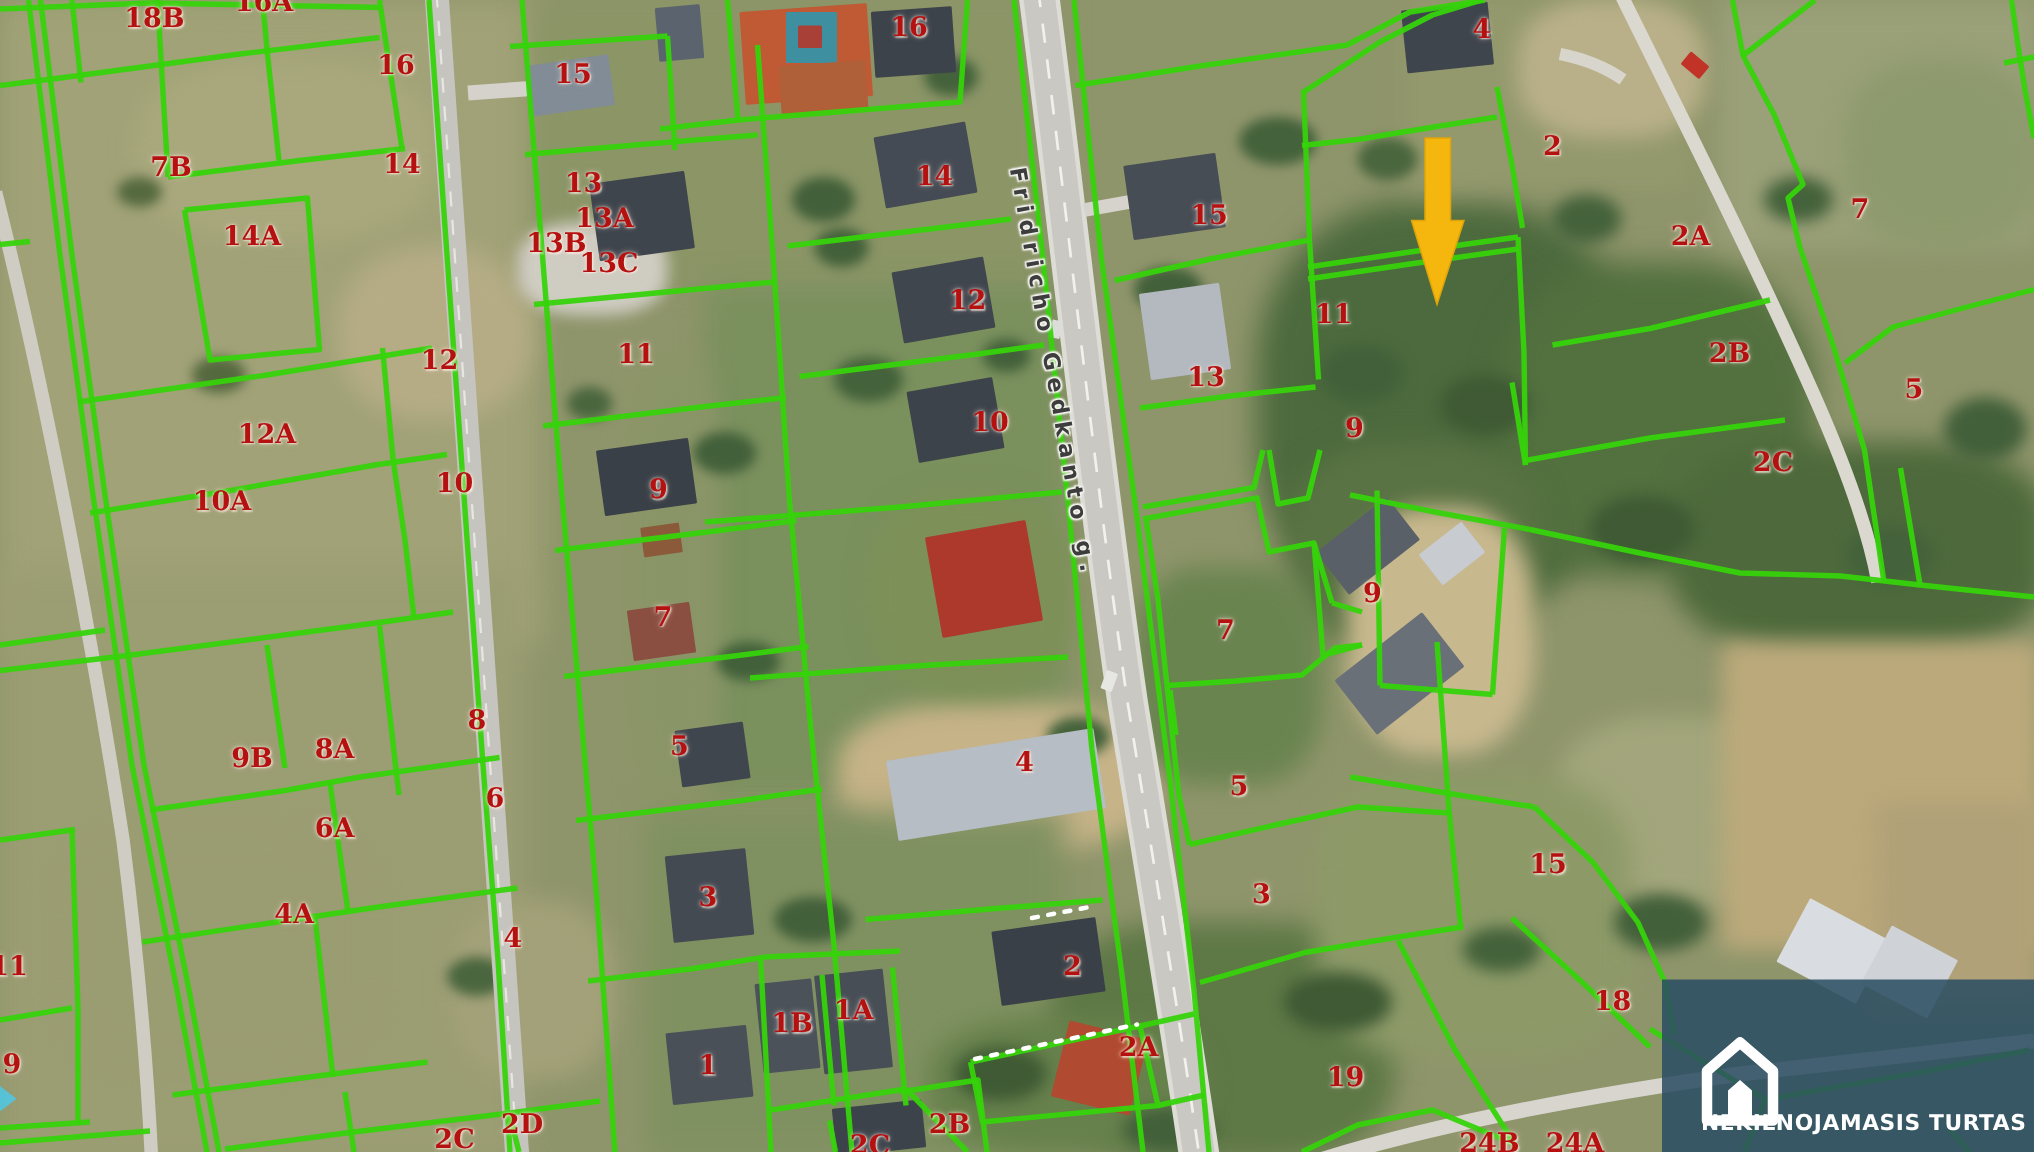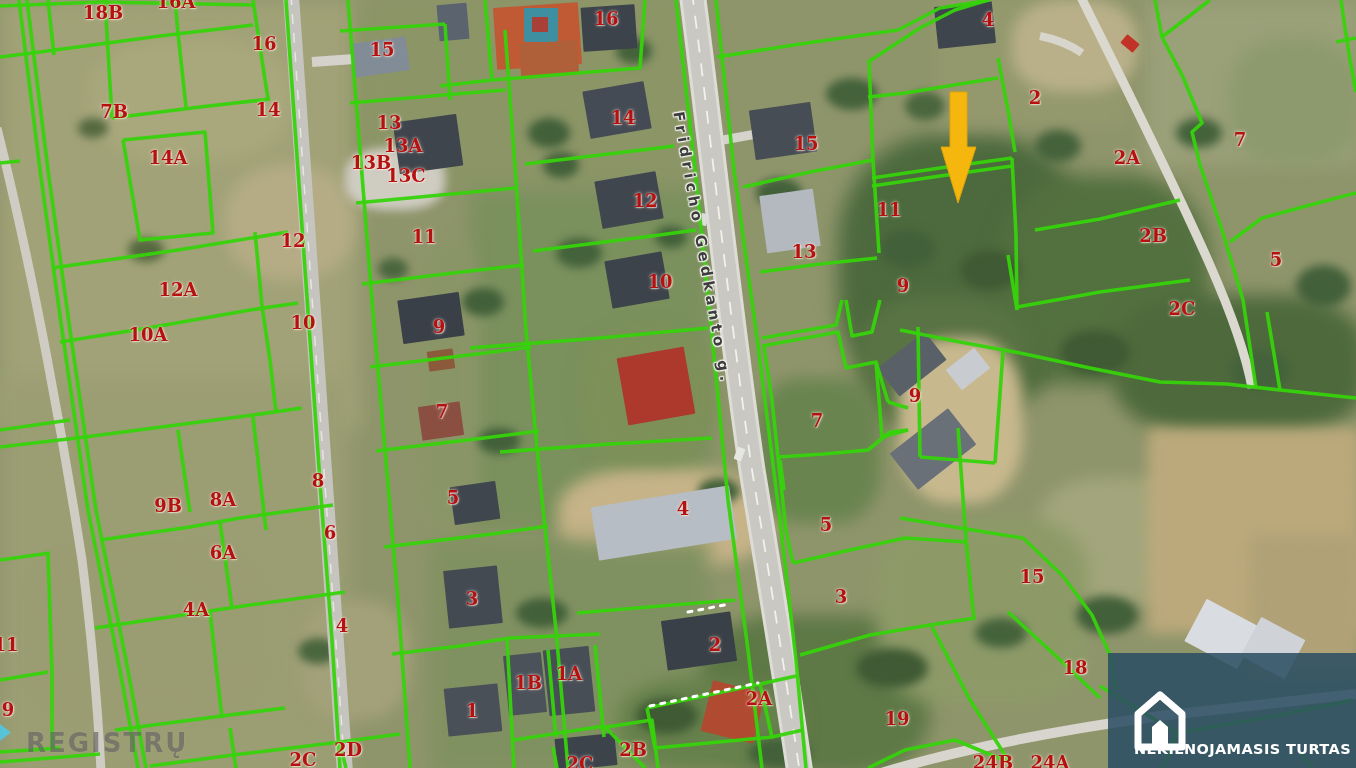--- a/index.html
+++ b/index.html
@@ -311,21 +311,20 @@
       <div class="parcel-label" style="left: 303px; top: 760px;">2C</div>
       <div class="parcel-label" style="left: 348px; top: 750px;">2D</div>
       <div class="parcel-label" style="left: 1032px; top: 577px;">15</div>
       <div class="parcel-label" style="left: 1075px; top: 668px;">18</div>
       <div class="parcel-label" style="left: 897px; top: 719px;">19</div>
       <div class="parcel-label" style="left: 993px; top: 763px;">24B</div>
       <div class="parcel-label" style="left: 1050px; top: 763px;">24A</div>
     </div>
   <div id="street-label">Fridricho Gedkanto g.</div>
   <div id="wm-icon"></div>
-  <div id="watermark">REGISTRŲ</div>
   <div id="logo">
     <svg id="house-icon" width="52" height="60" viewBox="0 0 52 60">
       <path d="M26,4 L48,23 L48,56 L4,56 L4,23 Z" fill="none" stroke="#ffffff" stroke-width="7" stroke-linejoin="round"></path>
       <path d="M18,56 L18,36 L26,29 L34,36 L34,56 Z" fill="#ffffff"></path>
     </svg>
     <div id="tagline">NEKILNOJAMASIS TURTAS</div>
   </div>
 </div>
 
 </body></html>

